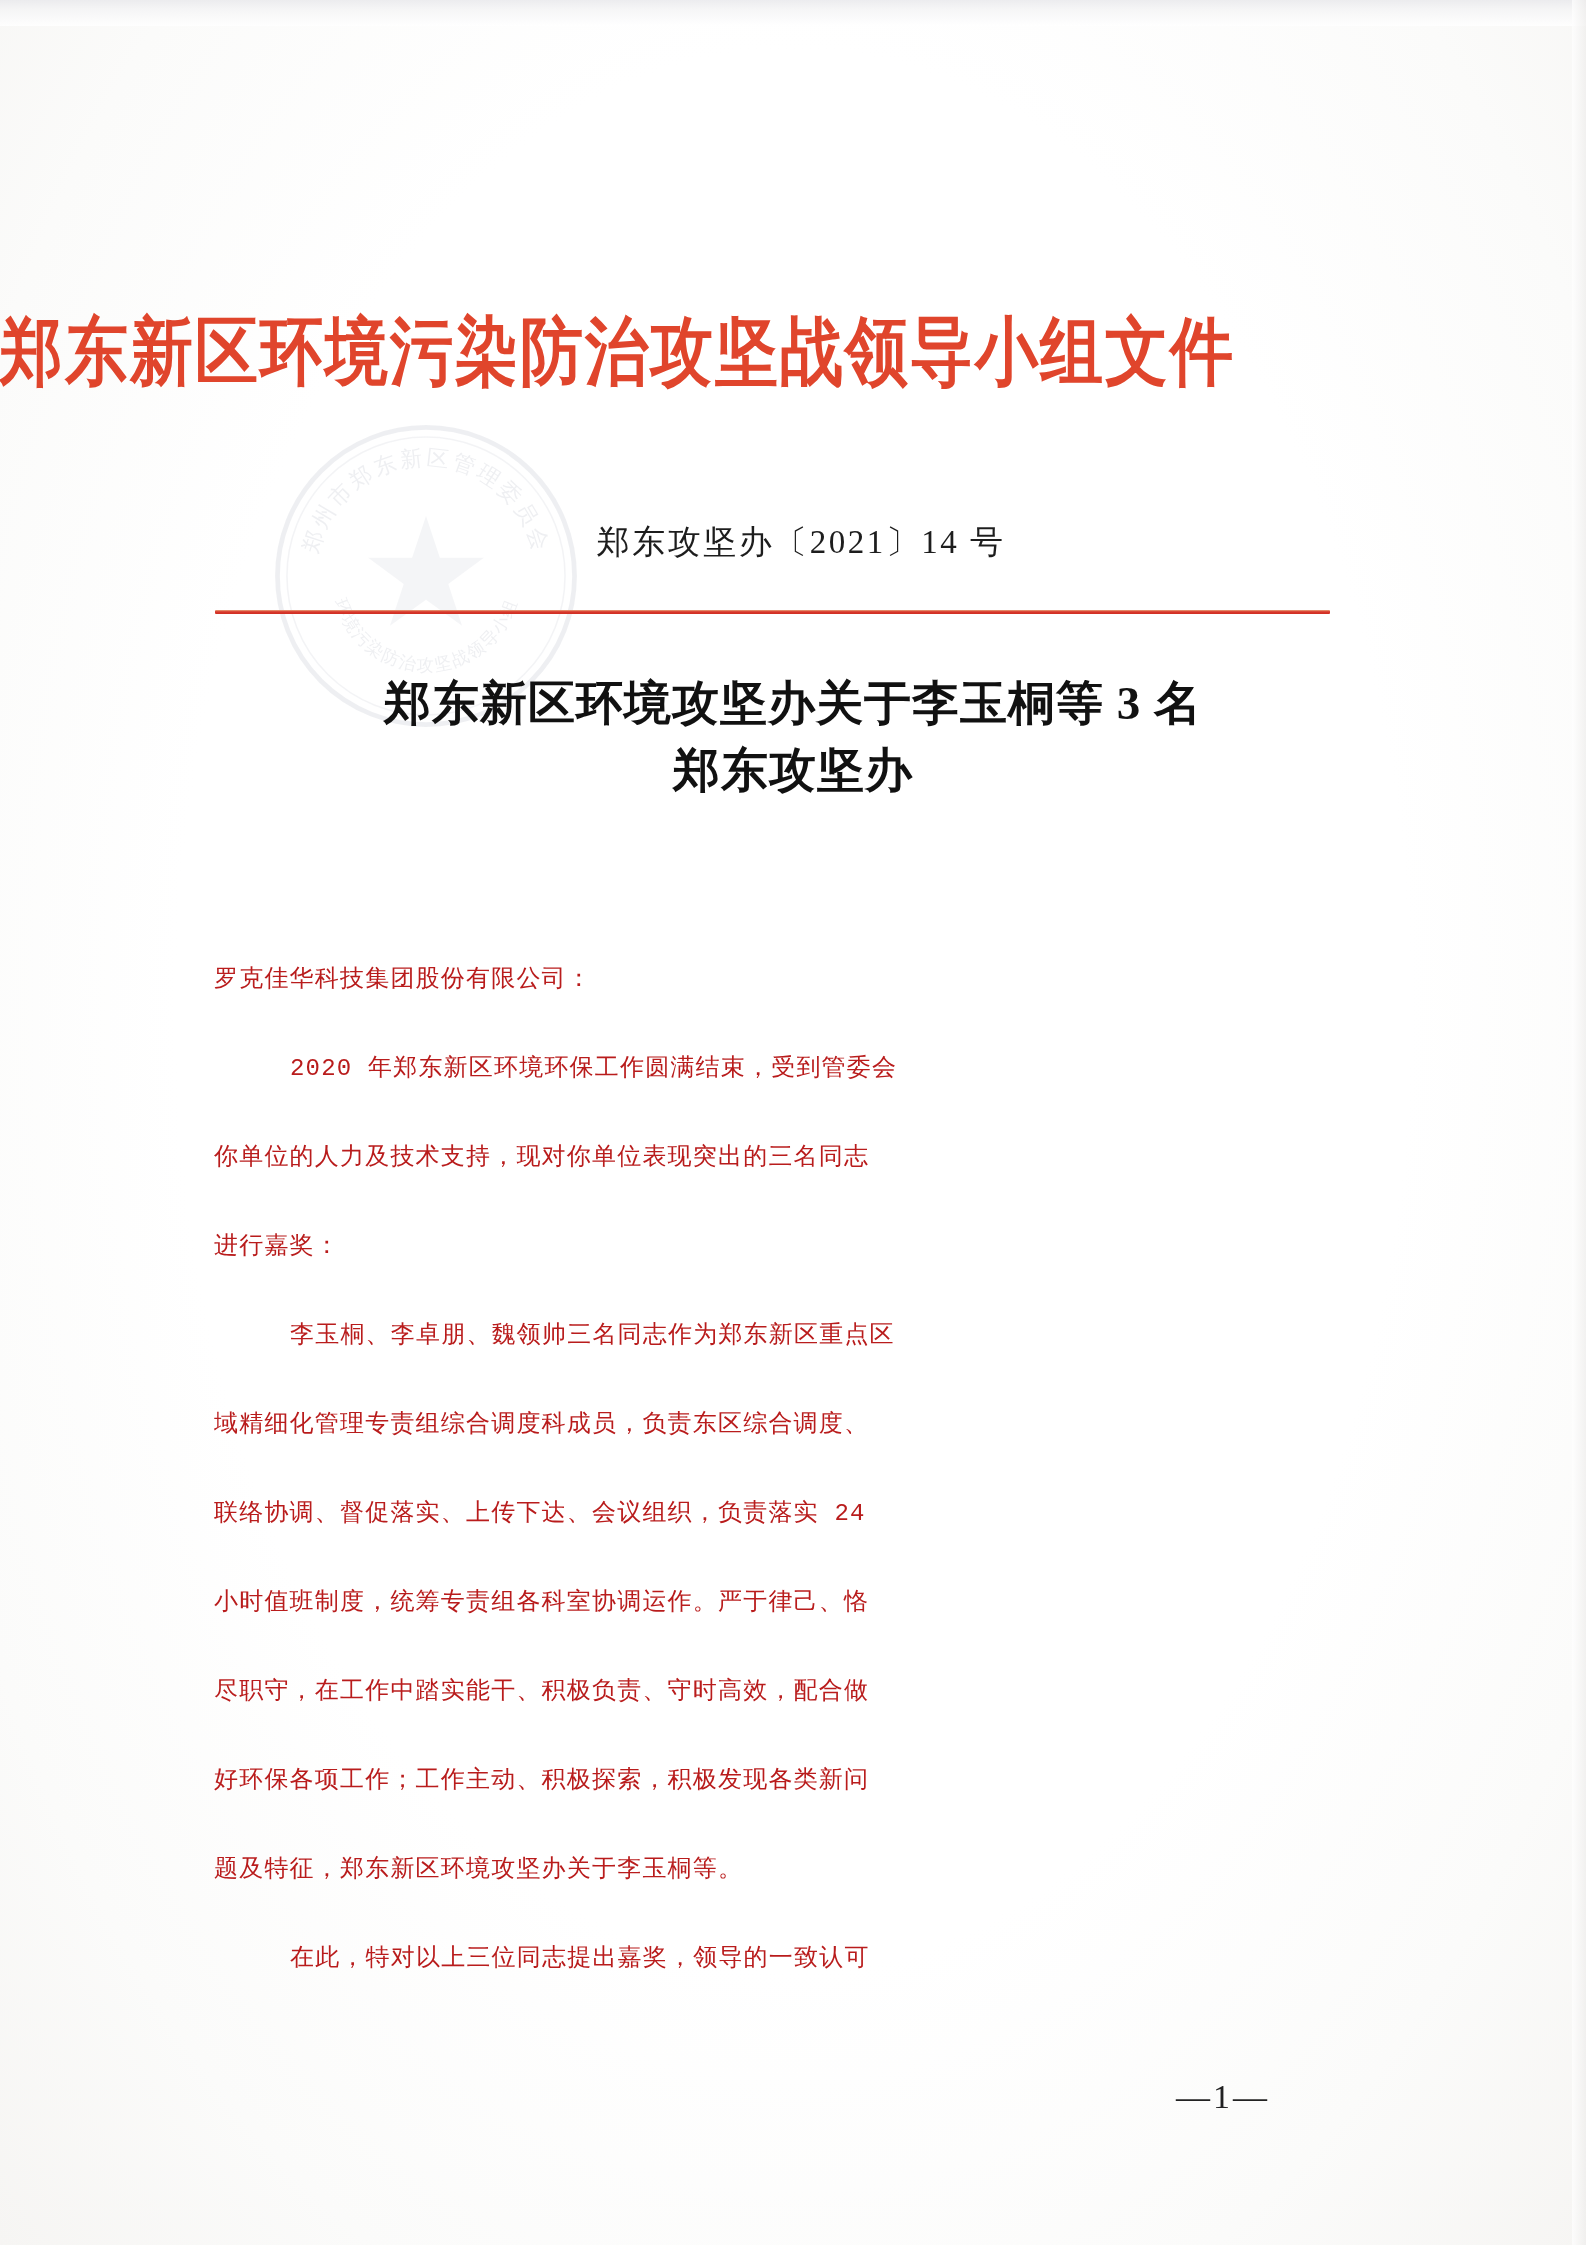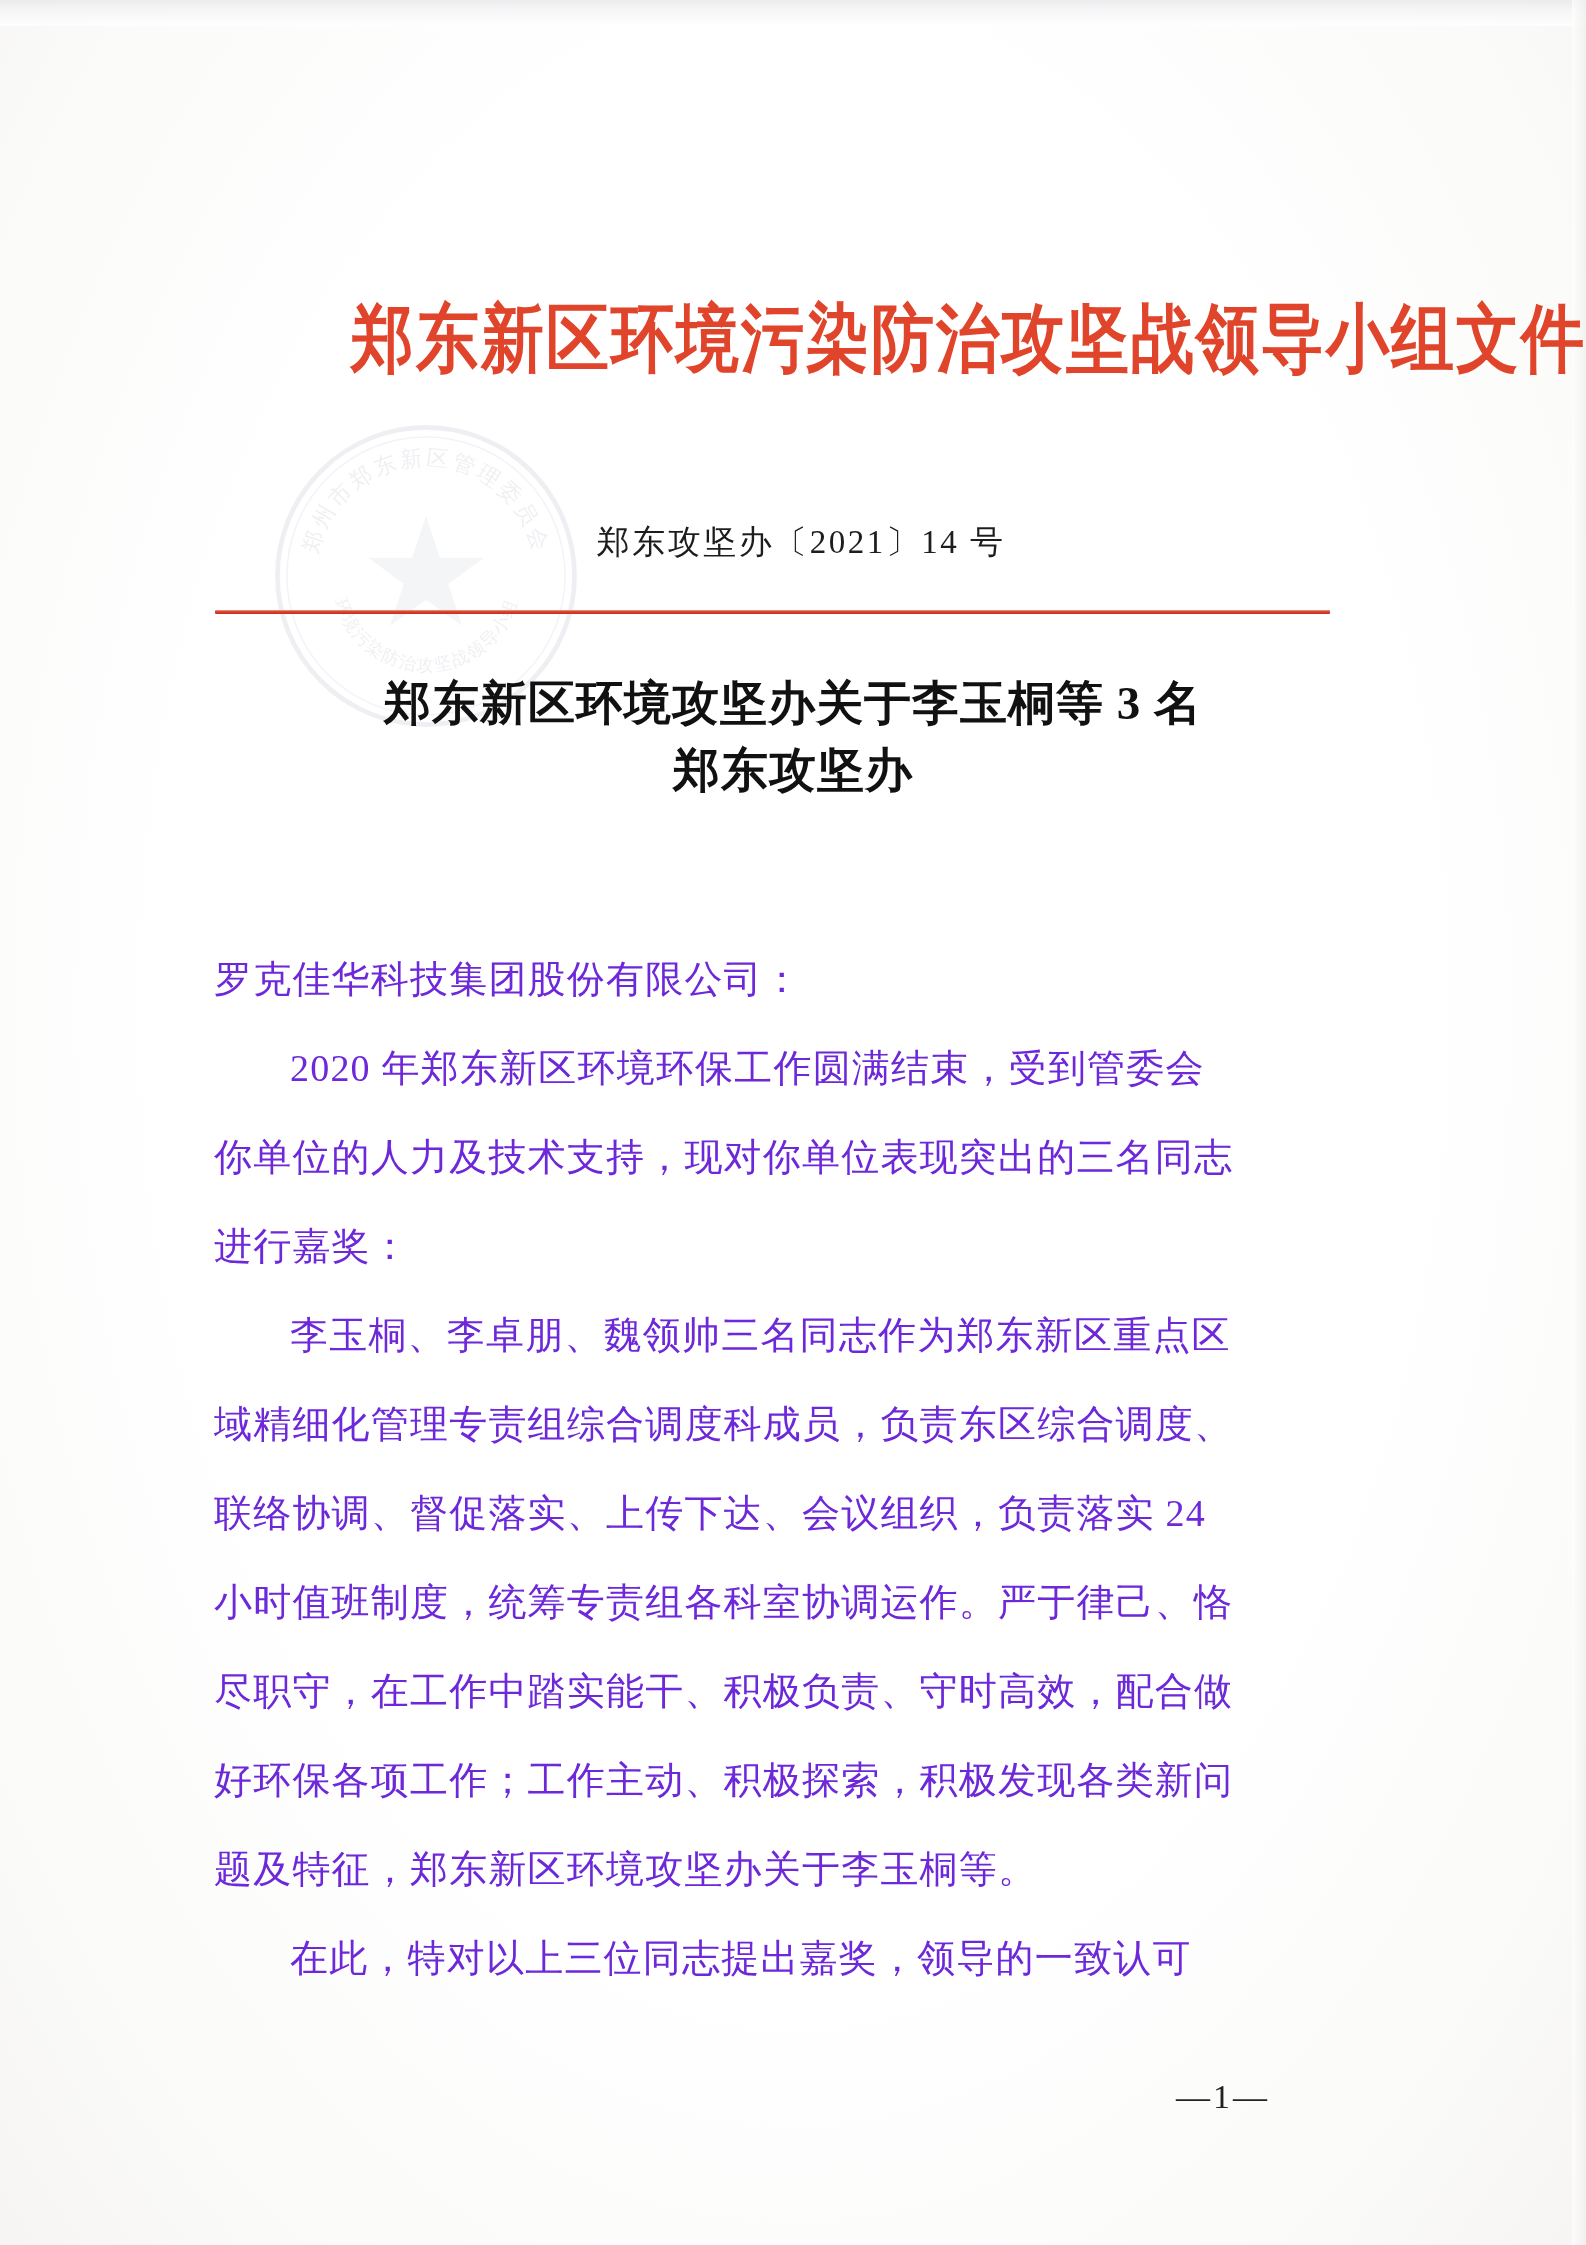--- a/index.html
+++ b/index.html
@@ -40,22 +40,22 @@
     left:268px;top:418px;
     width:316px;height:316px;
     opacity:.16;
     pointer-events:none;
   }
   #seal-watermark svg{display:block;width:100%;height:100%;}
 
   
   #masthead{
     position:absolute;
-    left:0;right:0;top:299px;
-    text-align:right;
+    left:0;right:0;top:312px;
+    text-align:left;
   }
   #masthead-title{
     display:inline-block;
     font-family:"Liberation Serif","DejaVu Serif",serif;
     font-weight:700;
     font-size:63px;
     letter-spacing:2px;
     line-height:1.08;
     color:#e0452c;
     text-shadow:
@@ -106,26 +106,26 @@
   #doc-title .tline{display:block;white-space:nowrap;}
 
   
   #body-block{
     position:absolute;
     left:214px;top:935px;
     width:1120px;
     color:#141414;
   }
   .bodyline{
-    font-family:Liberation Serif, serif;
-    font-size:38px;
+    font-family:Liberation Mono, monospace;
+    font-size:24px;
     line-height:89px;
     letter-spacing:1.2px;
     white-space:nowrap;
-    color:#6d28d9;
+    color:#b91c1c;
   }
   .indent{padding-left:76px;}
 
   
   #page-number{
     position:absolute;
     left:0;right:0;top:2078px;
     text-align:center;
     padding-right:0;
   }

